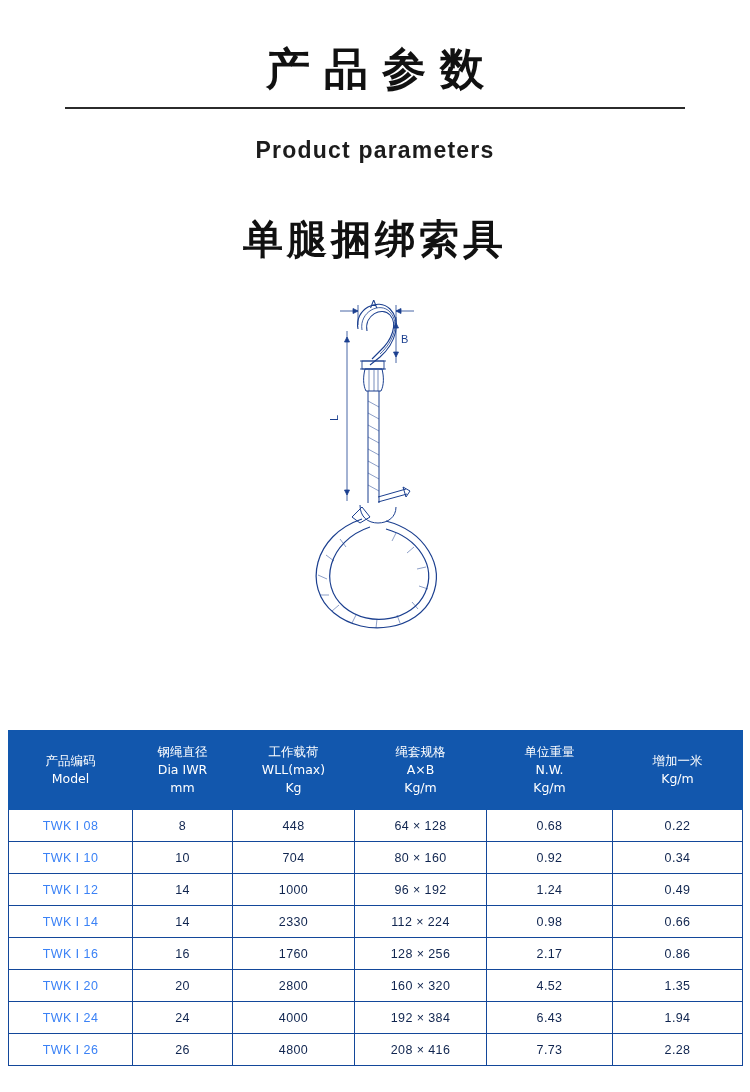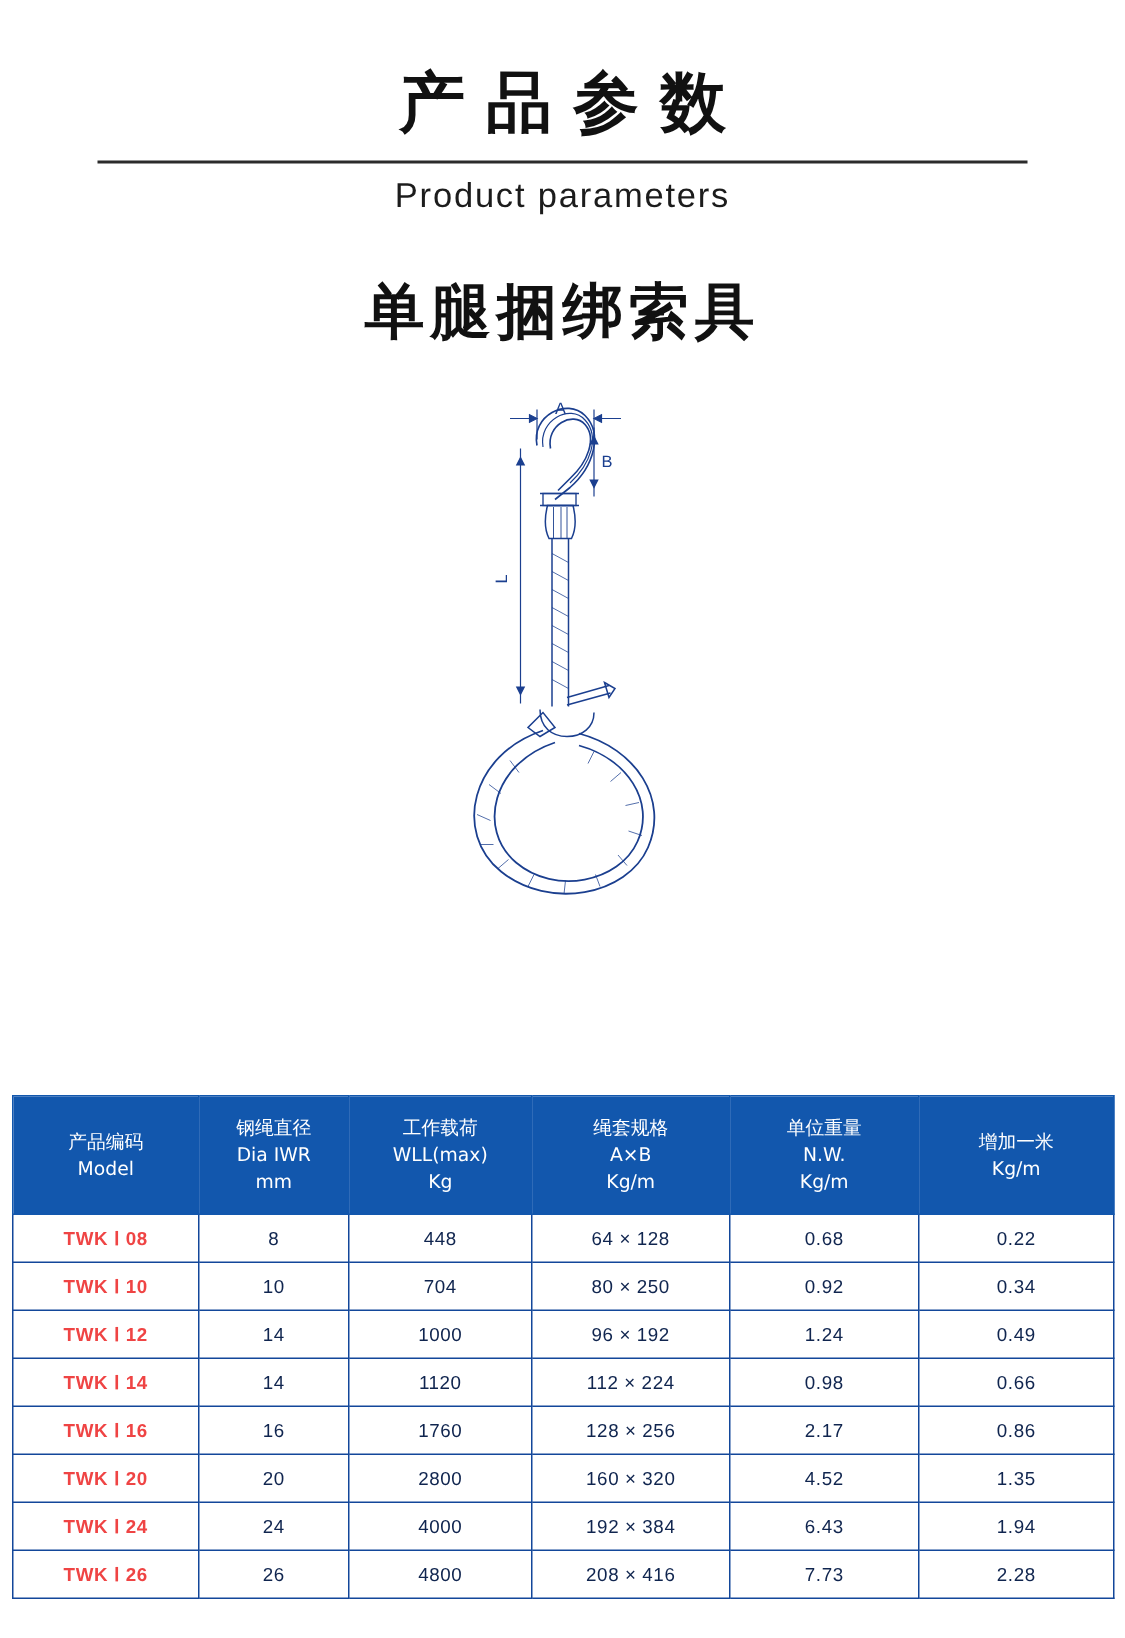--- a/index.html
+++ b/index.html
@@ -38,35 +38,35 @@
   }
   .header-rule {
     width: 620px;
     height: 2px;
     background: #2b2b2b;
     margin: 12px auto 0 auto;
   }
   .header-en {
     font-family: "Liberation Sans", sans-serif;
     font-size: 23px;
-    font-weight: normal;
+    font-weight: bold;
     letter-spacing: 1.2px;
     color: #1c1c1c;
-    margin-top: 8px;
+    margin-top: 28px;
   }
 
   
   .product-title {
     text-align: center;
     font-family: "DejaVu Sans", sans-serif;
     font-size: 40px;
     font-weight: bold;
     letter-spacing: 4px;
     color: #111;
-    margin-top: 36px;
+    margin-top: 48px;
   }
 
   
   .drawing-wrap {
     margin-top: 24px;
     display: flex;
     justify-content: center;
   }
   .drawing {
     width: 330px;
@@ -111,22 +111,21 @@
   table.spec thead th .l3 { display:block; }
   table.spec tbody td {
     height: 29px;
     font-family: "Liberation Sans", sans-serif;
     font-size: 12.5px;
     color: #10254f;
     background: #ffffff;
     letter-spacing: .4px;
   }
   table.spec tbody td.model {
-    color: #ef4444;
-    font-weight: bold;
+    color: #3b82f6;
   }
   .col-model   { width: 124px; }
   .col-dia     { width: 100px; }
   .col-wll     { width: 122px; }
   .col-size    { width: 132px; }
   .col-nw      { width: 126px; }
   .col-add     { width: 130px; }
 </style>
 </head>
 <body>
@@ -274,36 +273,36 @@
           <td>8</td>
           <td>448</td>
           <td>64 × 128</td>
           <td>0.68</td>
           <td>0.22</td>
         </tr>
         <tr>
           <td class="model">TWK Ⅰ 10</td>
           <td>10</td>
           <td>704</td>
-          <td>80 × 250</td>
+          <td>80 × 160</td>
           <td>0.92</td>
           <td>0.34</td>
         </tr>
         <tr>
           <td class="model">TWK Ⅰ 12</td>
           <td>14</td>
           <td>1000</td>
           <td>96 × 192</td>
           <td>1.24</td>
           <td>0.49</td>
         </tr>
         <tr>
           <td class="model">TWK Ⅰ 14</td>
           <td>14</td>
-          <td>1120</td>
+          <td>2330</td>
           <td>112 × 224</td>
           <td>0.98</td>
           <td>0.66</td>
         </tr>
         <tr>
           <td class="model">TWK Ⅰ 16</td>
           <td>16</td>
           <td>1760</td>
           <td>128 × 256</td>
           <td>2.17</td>

